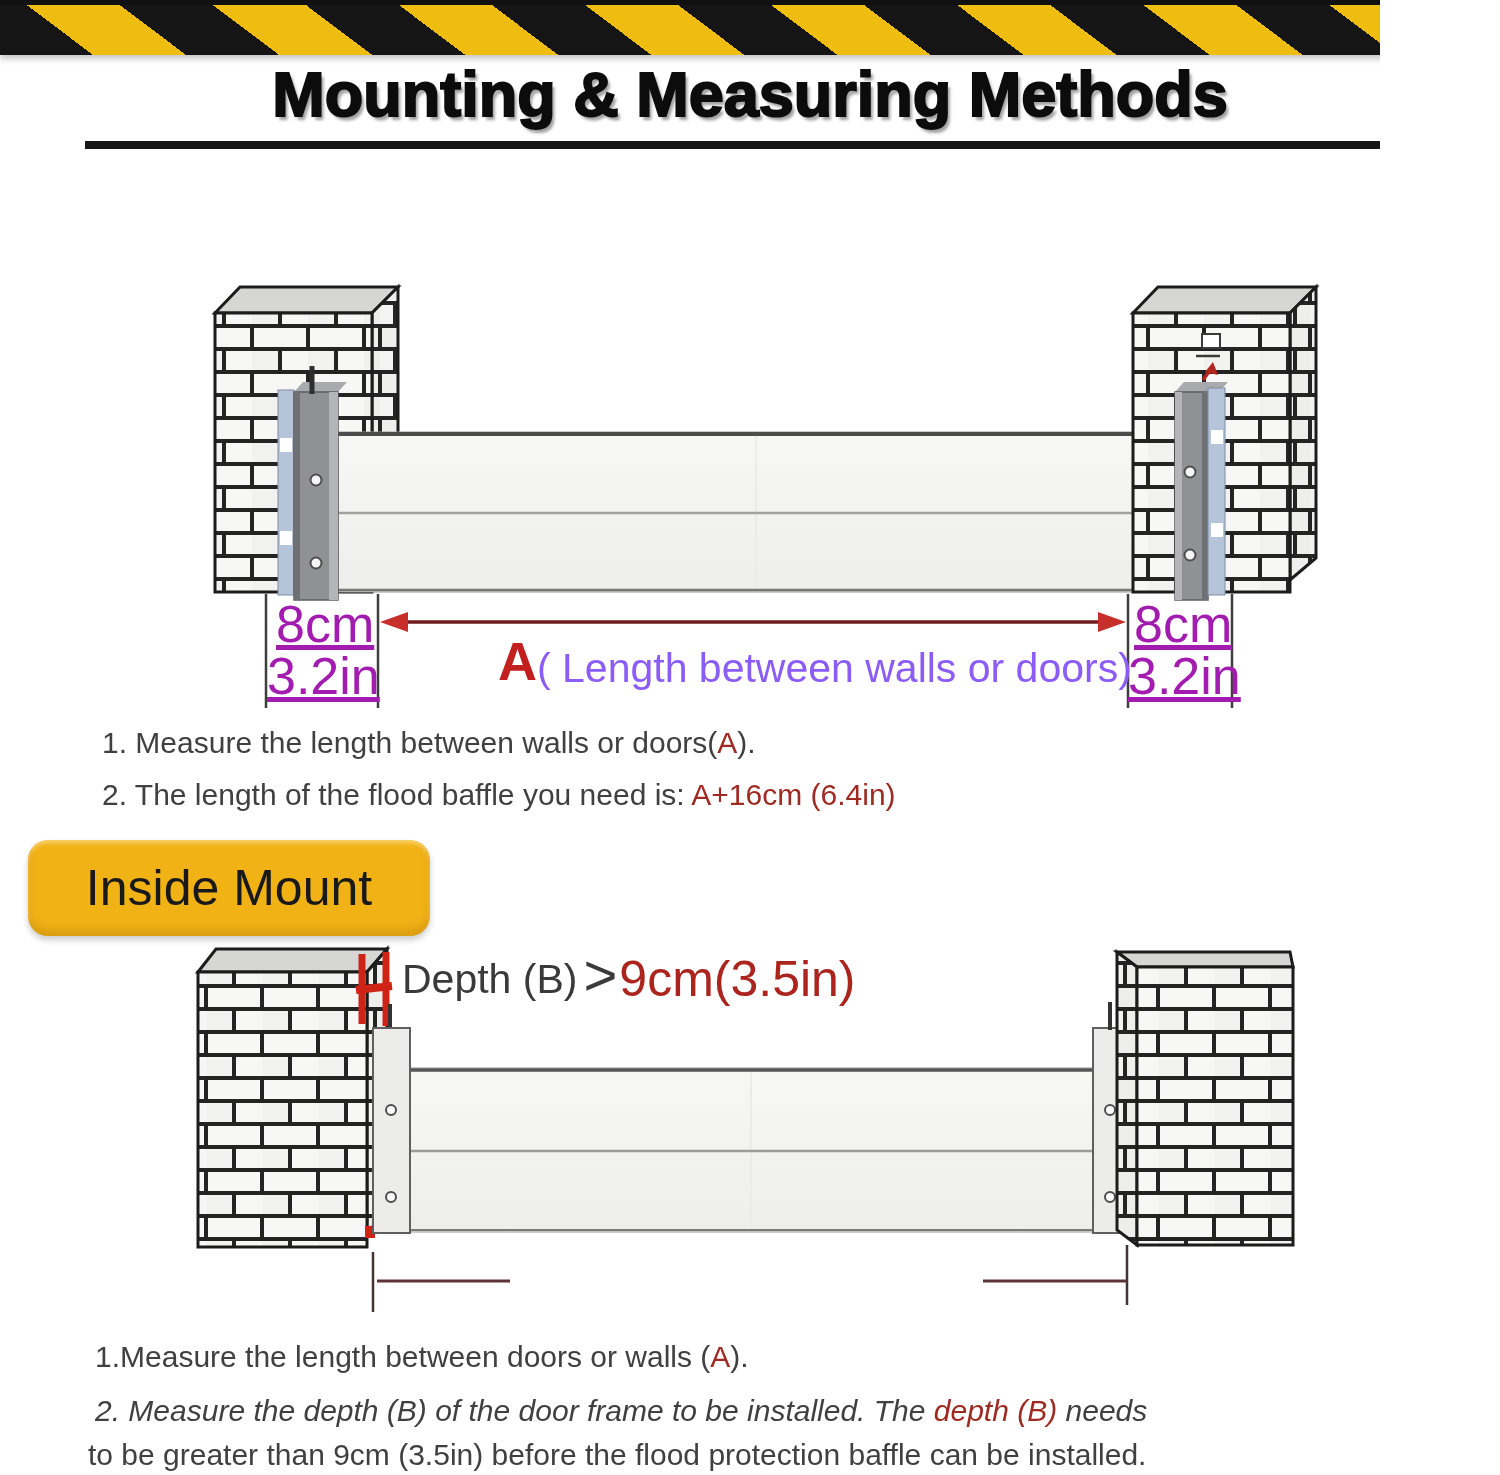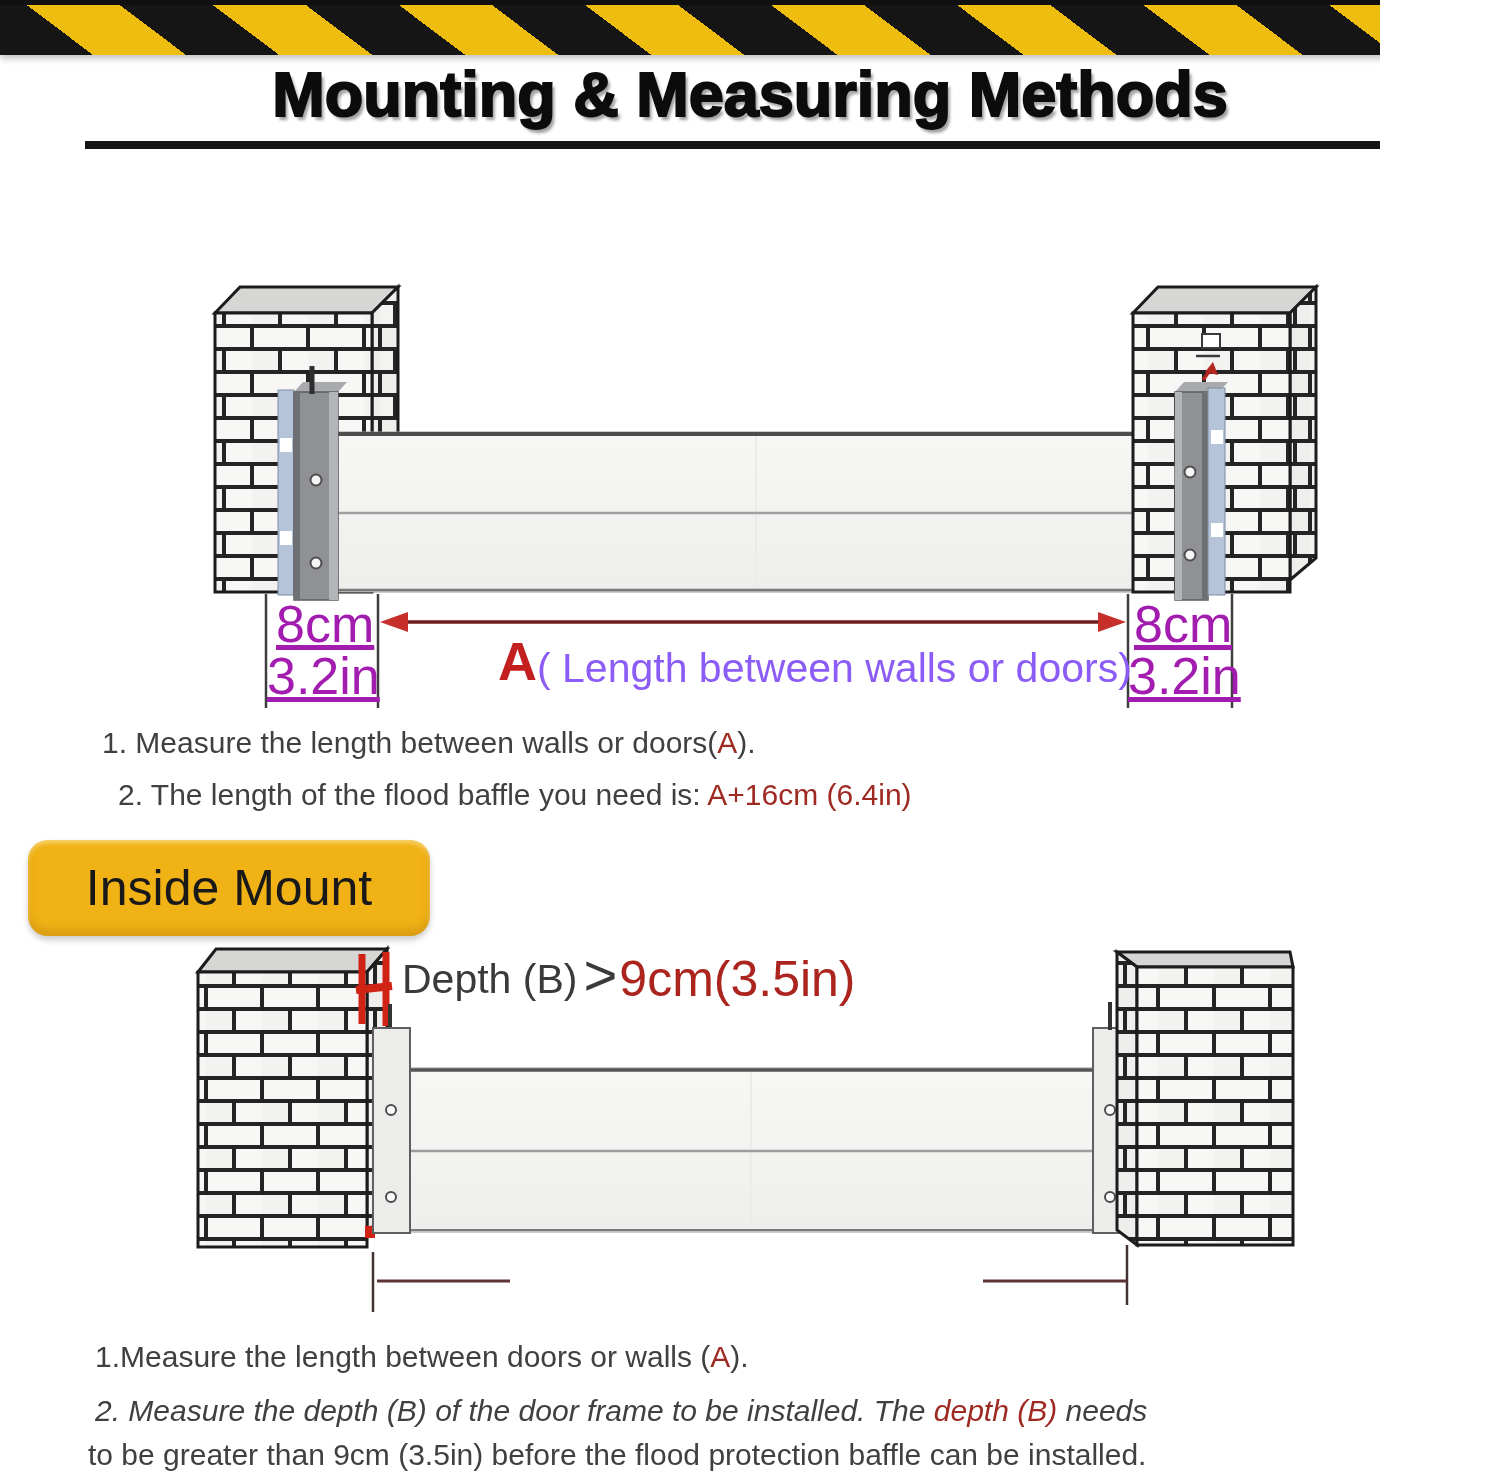--- a/index.html
+++ b/index.html
@@ -151,21 +151,21 @@
   <div class="dimtext" style="left:1128px;top:650px;">3.2in</div>
   <div class="span-label">
     <span class="var-a">A</span>
     <span class="caption">( Length between walls or doors)</span>
   </div>
 
   <div class="steps1">
     <div class="step" style="left:102px;top:726px;">
       <span>1. Measure the length between walls or doors(</span><span class="red">A</span><span>).</span>
     </div>
-    <div class="step" style="left:102px;top:778px;margin-left:16px;">
+    <div class="step" style="left:102px;top:778px;">
       <span>2. The length of the flood baffle you need is: </span><span class="red">A+16cm (6.4in)</span>
     </div>
   </div>
 
   <div class="badge badge-inside">
     <span>Inside Mount</span>
   </div>
 
   <div class="dwrap d2">
     <svg width="1230" height="380" viewBox="0 0 1230 380">

